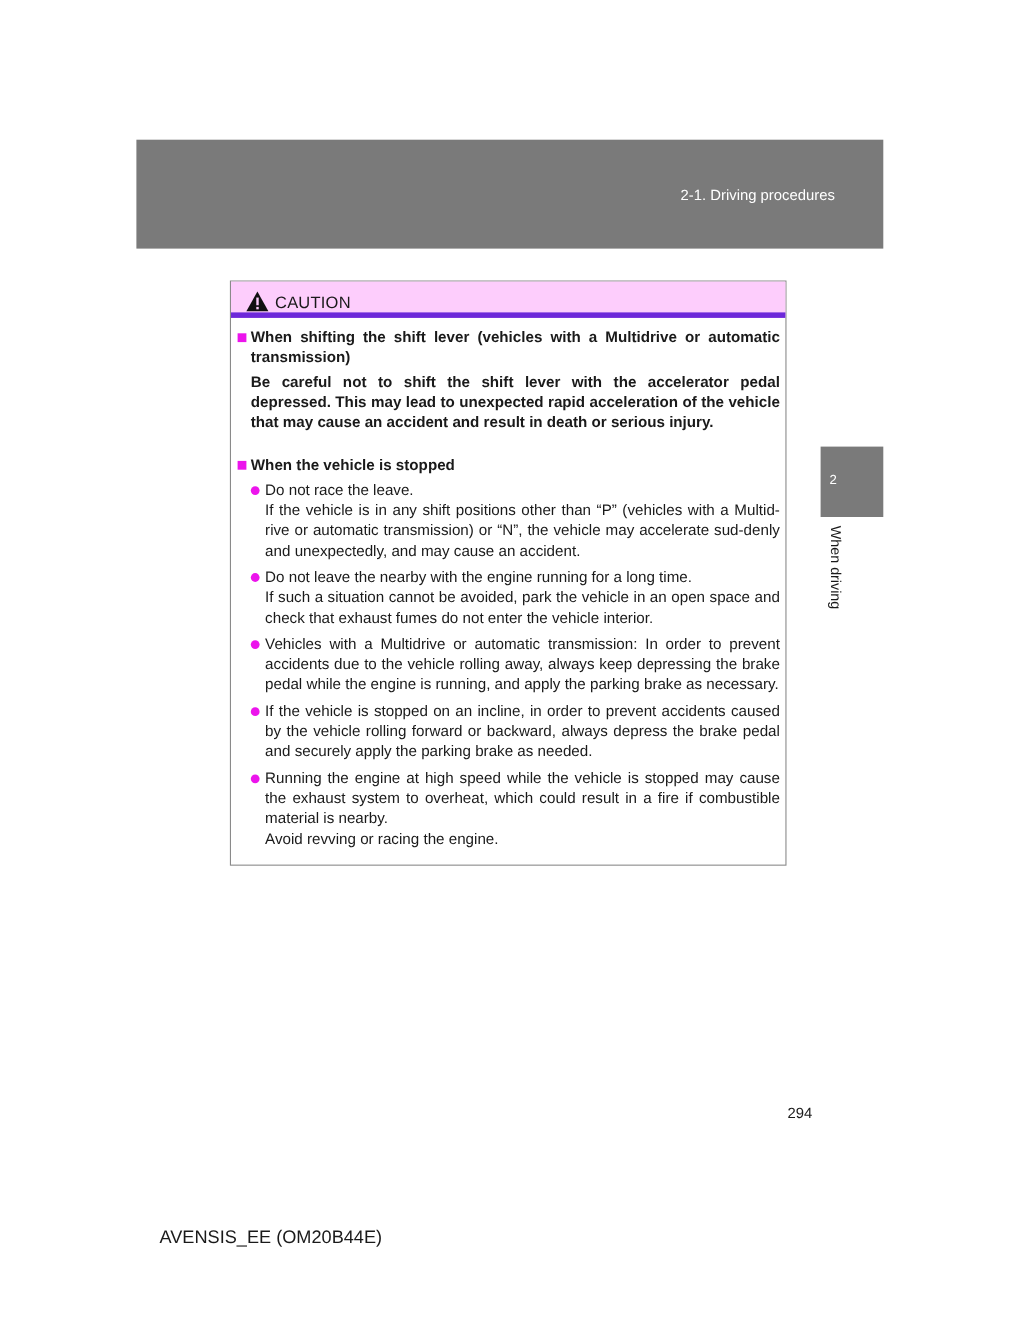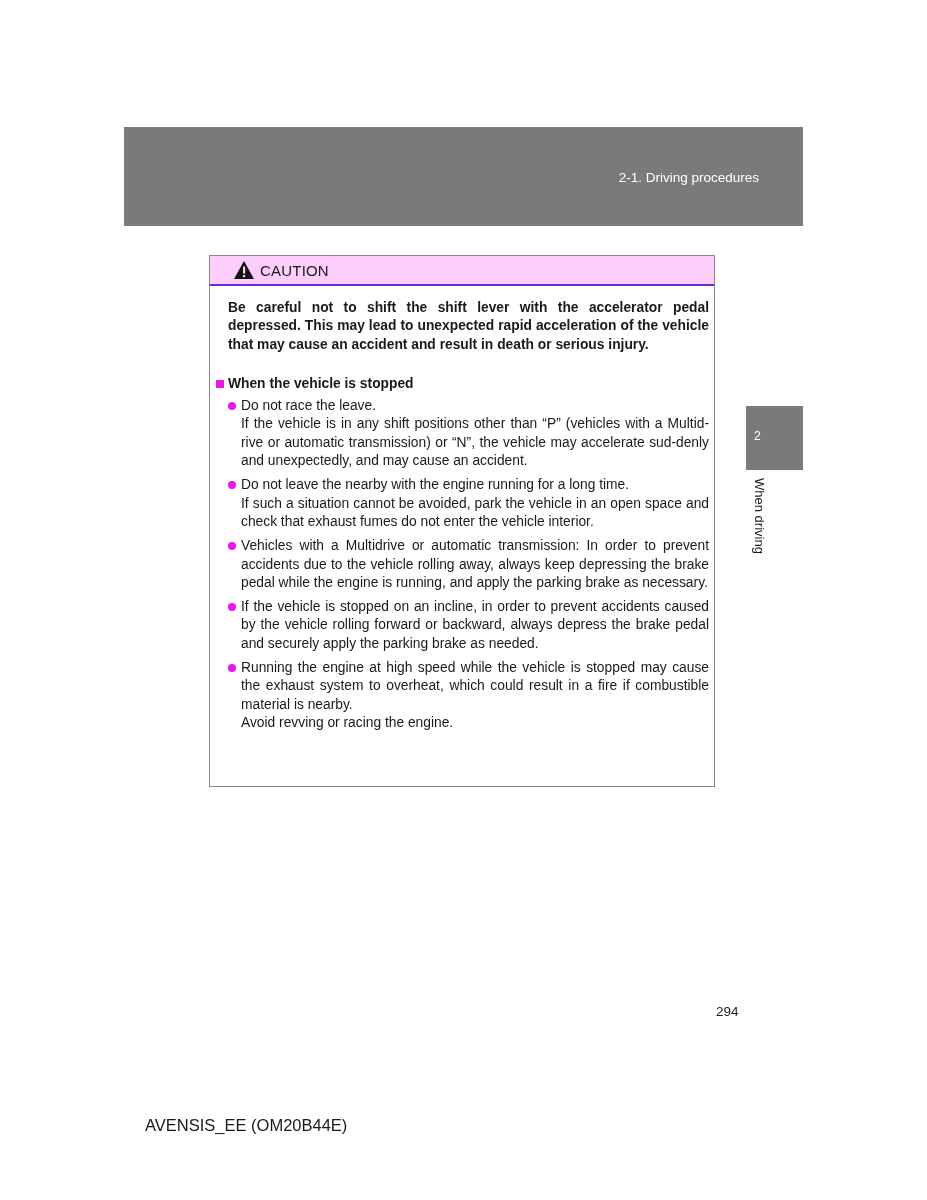--- a/index.html
+++ b/index.html
@@ -36,24 +36,24 @@
       top: 255px;
       width: 506px;
       height: 532px;
       border: 1px solid #8a8a8a;
       background: #ffffff;
       box-sizing: border-box;
     }
     .caution-header {
       height: 28px;
       background: #fdcdfc;
-      border-bottom: 2px solid #6d28d9;
+      border-bottom: 5px solid #6d28d9;
       display: flex;
-      align-items: center;
-      padding-left: 23px;
+      align-items: flex-end;
+      padding-left: 13px;
     }
     .caution-header .warn-icon {
       width: 22px;
       height: 20px;
       margin-right: 5px;
       display: inline-block;
     }
     .caution-header .caution-label {
       font-size: 15px;
       color: #1a1a1a;
@@ -166,20 +166,24 @@
       <svg width="22" height="20" viewBox="0 0 22 20">
         <polygon points="11,1 21,19 1,19" fill="#111111"></polygon>
         <rect x="10" y="6.5" width="2.2" height="7" fill="#fdcdfc"></rect>
         <rect x="10" y="15" width="2.2" height="2.2" fill="#fdcdfc"></rect>
       </svg>
     </span>
     <span class="caution-label">CAUTION</span>
   </div>
 
   <div class="caution-body">
+    <div class="section-heading">
+      <span class="square-bullet"></span>
+      <span class="heading-text">When shifting the shift lever (vehicles with a Multidrive or automatic transmission)</span>
+    </div>
     <div class="para">Be careful not to shift the shift lever with the accelerator pedal depressed. This may lead to unexpected rapid acceleration of the vehicle that may cause an accident and result in death or serious injury.</div>
 
     <div class="section-heading section-2">
       <span class="square-bullet"></span>
       <span class="heading-text">When the vehicle is stopped</span>
     </div>
 
     <div class="bullet-list">
       <div class="bullet-item">
         <span class="dot-bullet"></span>

